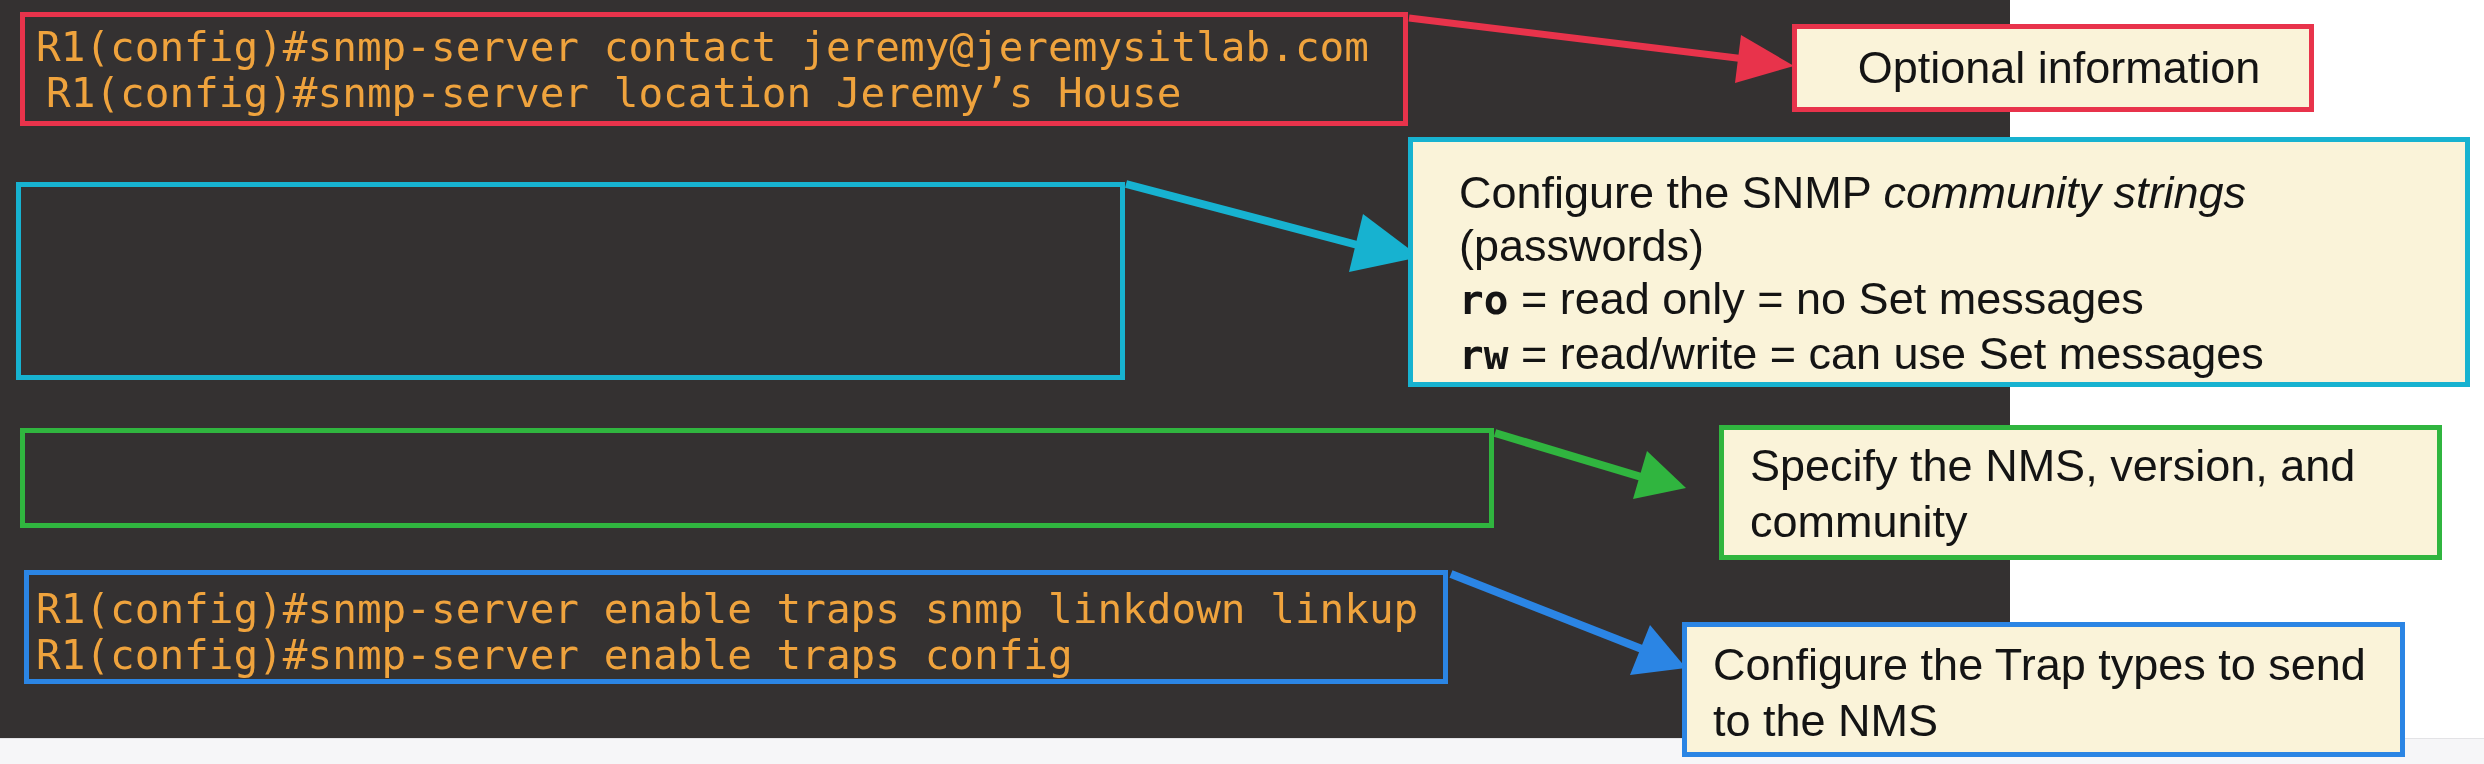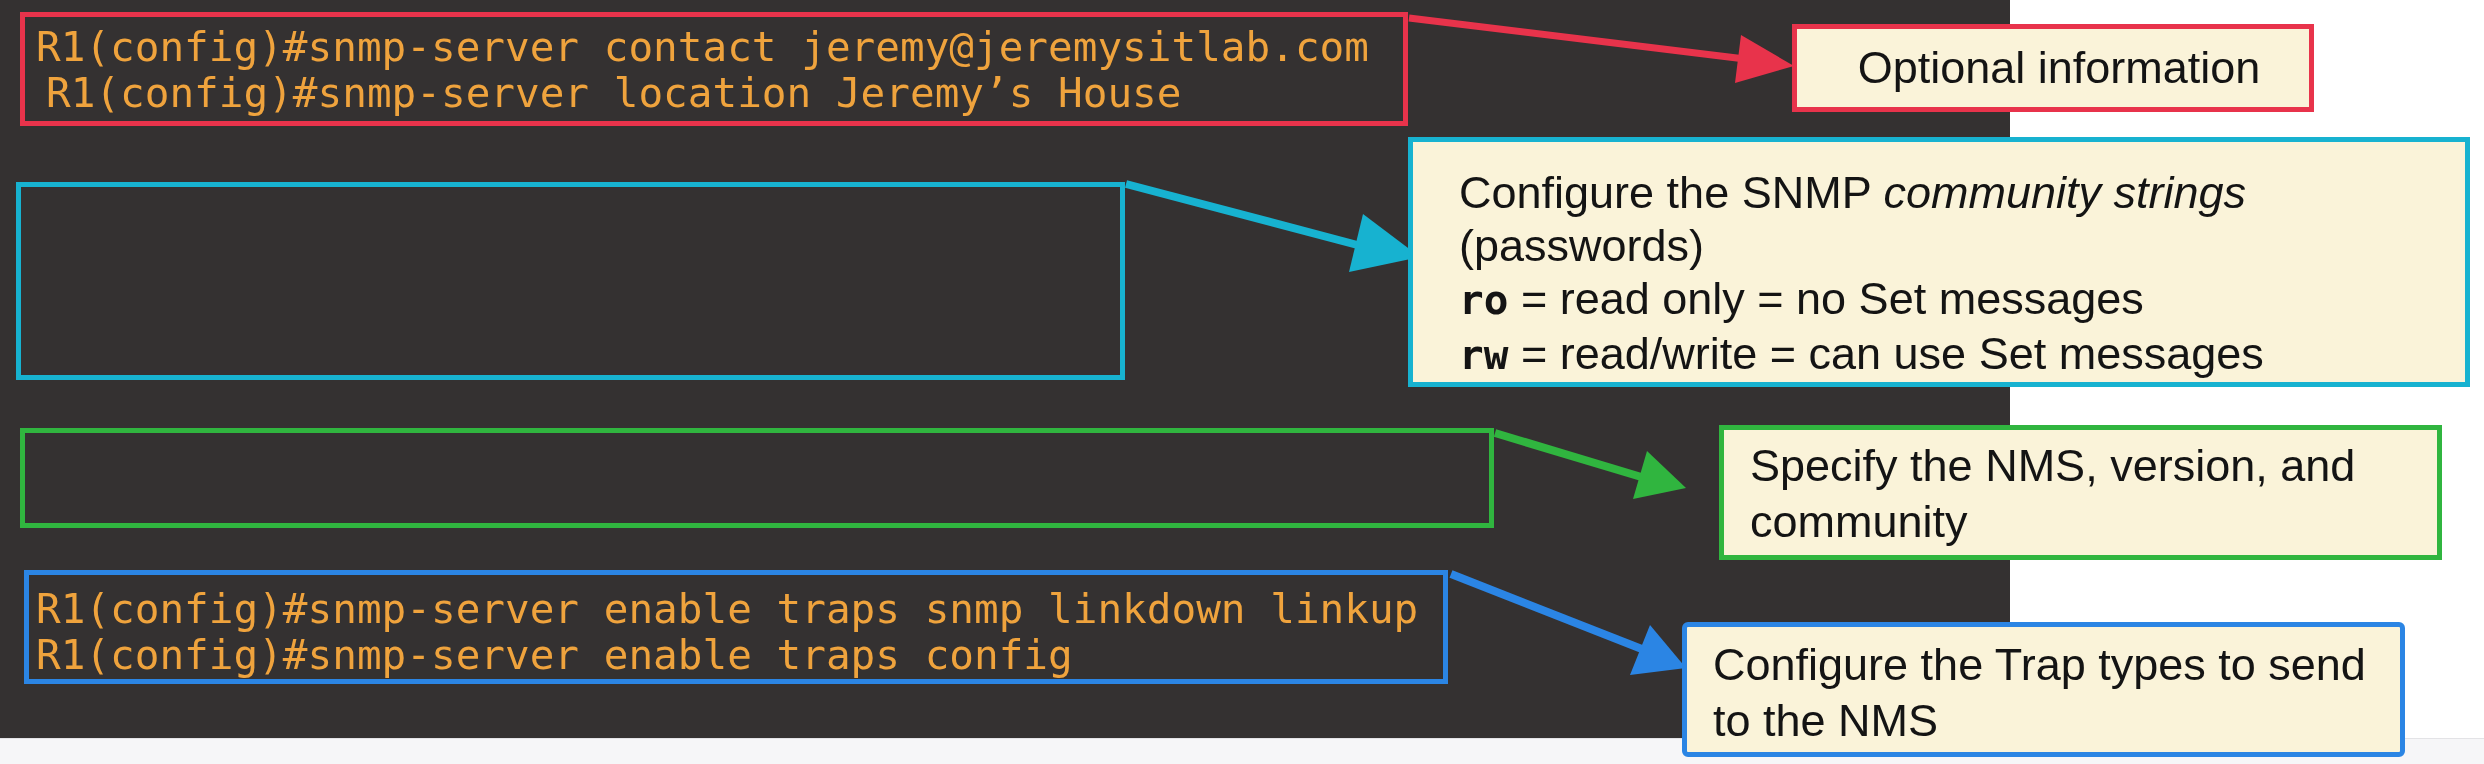--- a/index.html
+++ b/index.html
@@ -54,21 +54,21 @@
   .callout-community{
     left:1408px;top:137px;width:1062px;height:250px;
     padding:24px 16px 0 46px;line-height:53px;
   }
   .callout-nms{
     left:1682px;top:425px;width:723px;height:135px;
     padding:8px 32px 0 26px;line-height:56px;margin-left:37px;
   }
   .callout-trapinfo{
     left:1682px;top:622px;width:723px;height:135px;
-    padding:10px 16px 0 26px;line-height:56px;border-radius:6px;
+    padding:10px 16px 0 26px;line-height:56px;
   }
   .callout em{font-style:italic;}
   .mono-bold{
     font-family:"DejaVu Sans Mono",monospace;
     font-weight:bold;font-size:41px;text-align:center;
   }
   .arrows{position:absolute;left:0;top:0;width:2484px;height:764px;pointer-events:none;}
 </style>
 </head>
 <body>

